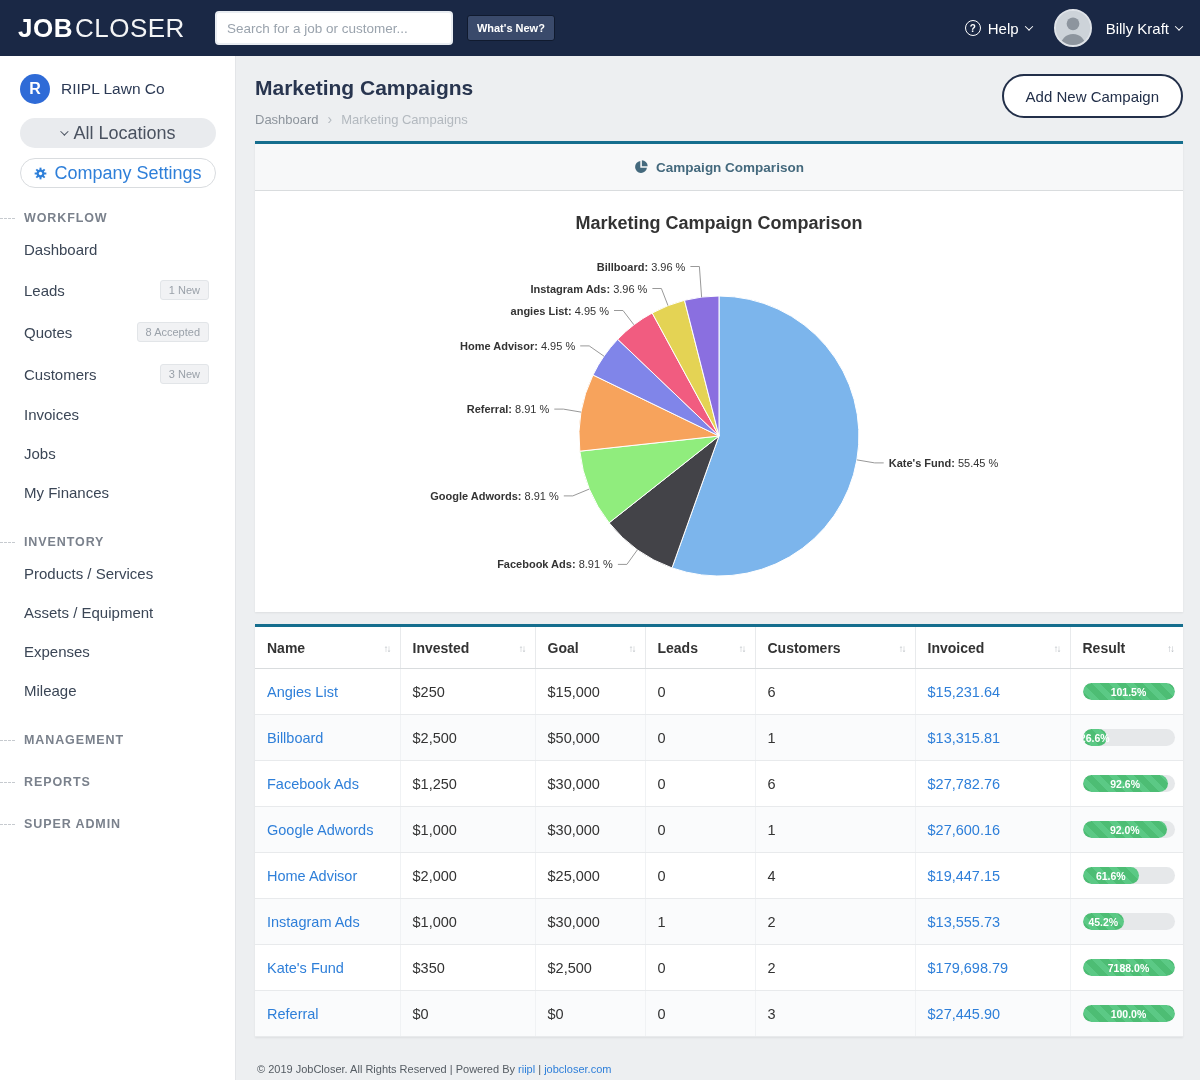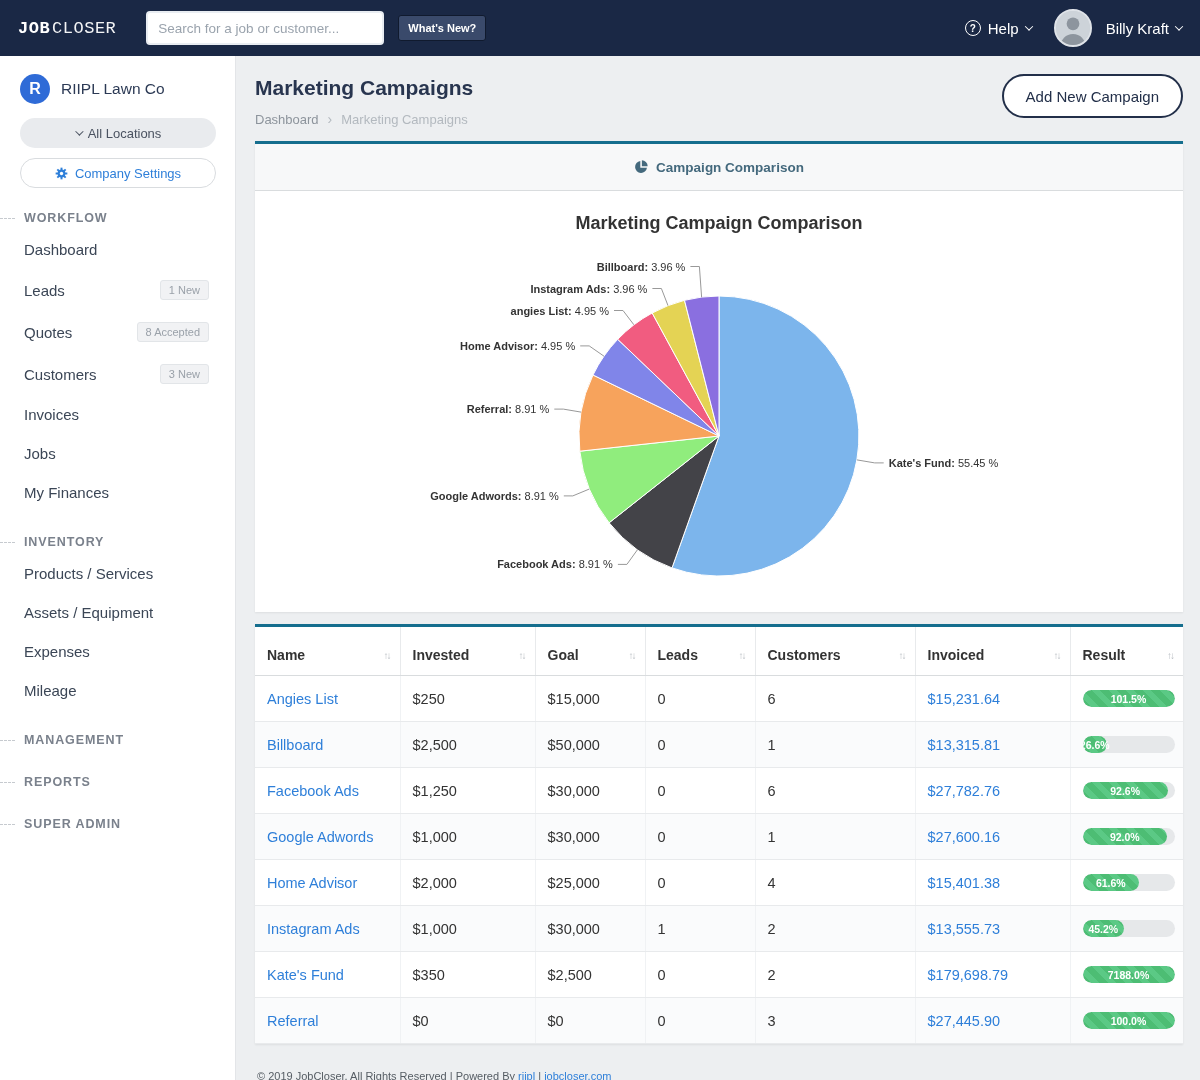--- a/index.html
+++ b/index.html
@@ -1,42 +1,42 @@
 <!DOCTYPE html>
 <html><head>
 <meta charset="utf-8">
 <style>
   * { margin:0; padding:0; box-sizing:border-box; }
   html,body { width:1200px; height:1080px; overflow:hidden; }
   body { font-family:"Liberation Sans","DejaVu Sans",sans-serif; background:#edeff1; color:#333; }
 
   
   .topbar { height:56px; background:#1a2845; display:flex; align-items:center; padding:0 18px; gap:14px; }
-  .logo { font-size:17px; color:#fff; letter-spacing:.5px; white-space:nowrap; cursor:pointer;font-family:Liberation Mono, monospace; }
+  .logo { font-size:26px; color:#fff; letter-spacing:.5px; white-space:nowrap; cursor:pointer; }
   .logo-bold { font-weight:800; }
   .logo-light { font-weight:300; margin-left:2px; opacity:.95; }
   .search { width:238px; height:34px; border-radius:4px; border:2px solid #e9edf2; padding:0 10px; font-size:13.5px; color:#333; background:#fff; margin-left:16px; font-family:inherit; }
   .search::placeholder { color:#9aa3ad; }
   .whats-new { background:#3a4a6b; border:1px solid #101a2e; color:#fff; font-size:11px; font-weight:bold; padding:6px 9px; border-radius:3px; cursor:pointer; font-family:inherit; }
   .spacer { flex:1; }
   .help, .user { color:#fff; font-size:15px; display:flex; align-items:center; gap:7px; cursor:pointer; }
   .help-q { width:16px; height:16px; border:1px solid #fff; border-radius:50%; font-size:10px; display:inline-flex; align-items:center; justify-content:center; font-weight:bold; }
   .chev { display:inline-block; width:6px; height:6px; border-right:1.5px solid currentColor; border-bottom:1.5px solid currentColor; transform:rotate(45deg) translate(-1px,-1px); }
   .avatar { width:38px; height:38px; border-radius:50%; overflow:hidden; background:#cdd3d9; border:2px solid #dfe3e8; flex:0 0 auto; cursor:pointer; margin-left:8px; }
 
   
   .app { display:flex; height:1024px; }
   .sidebar { width:236px; background:#fff; border-right:1px solid #e3e5e8; flex:0 0 auto; }
   .main { flex:1; padding:16px 17px 0 19px; overflow:hidden; }
 
   
   .company { padding:18px 16px 12px 20px; display:flex; gap:11px; align-items:center; }
   .company-logo { width:30px; height:30px; border-radius:50%; background:#2f6bd7; color:#fff; font-weight:bold; font-size:16px; display:inline-flex; align-items:center; justify-content:center; flex:0 0 auto; }
   .company-name { font-size:15.5px; color:#2c3a55; font-weight:500; }
-  .pill-btn { display:flex; align-items:center; justify-content:center; gap:7px; margin:2px 20px 10px; width:196px; height:30px; border-radius:15px; font-size:13px; cursor:pointer; font-family:inherit; }
+  .pill-btn { display:flex; align-items:center; justify-content:center; gap:7px; margin:2px 20px 10px; width:196px; height:30px; border-radius:15px; font-size:18px; cursor:pointer; font-family:inherit; }
   .locations { background:#e9ebee; border:none; color:#4a5260; }
   .settings { background:#fff; border:1px solid #d9dcdf; color:#2e7fd9; margin-bottom:14px; }
   .chev-down-sm { width:6px; height:6px; border-right:1.5px solid currentColor; border-bottom:1.5px solid currentColor; transform:rotate(45deg) translateY(-2px); display:inline-block; }
   .nav-section-title { position:relative; margin-top:16px; padding:7px 16px 5px 24px; font-size:12.5px; font-weight:700; color:#7a818c; letter-spacing:.9px; cursor:pointer; }
   .nav-section-title::before { content:""; position:absolute; left:0; top:55%; width:15px; border-top:1px dashed #c6cacf; }
   .nav-item { padding:11px 26px 11px 24px; font-size:15px; color:#3b4656; display:flex; align-items:center; cursor:pointer; }
   .nav-badge { margin-left:auto; background:#f1f2f4; border:1px solid #e2e5e8; border-radius:3px; font-size:11px; color:#9aa1a9; padding:3px 8px; white-space:nowrap; }
 
   
   .page-head { display:flex; justify-content:space-between; align-items:flex-start; margin-bottom:14px; }
@@ -56,21 +56,21 @@
 
   
   .chart-area { padding:12px 0 10px; }
   .chart-title { text-align:center; font-size:18px; color:#333; font-weight:600; margin:10px 8px 0; }
   #pie-svg { display:block; margin:0 auto; }
   #pie-svg text { font-family:"Liberation Sans","DejaVu Sans",sans-serif; font-size:11px; fill:#333; }
   #pie-svg .pie-label-name { font-weight:bold; }
 
   
   table { width:100%; border-collapse:collapse; table-layout:fixed; }
-  th { text-align:left; font-size:14px; font-weight:700; color:#333; padding:20px 10px 12px 12px; border-bottom:1px solid #d9dcde; border-right:1px solid #e8eaec; cursor:pointer; }
+  th { text-align:left; font-size:14px; font-weight:700; color:#333; padding:13px 10px 12px 12px; border-bottom:1px solid #d9dcde; border-right:1px solid #e8eaec; cursor:pointer; }
   th:last-child { border-right:none; }
   .th-inner { display:flex; justify-content:space-between; align-items:center; gap:4px; }
   .sort-icon { font-size:10px; color:#b7bcc1; letter-spacing:-2px; font-weight:400; white-space:nowrap; }
   td { font-size:14.5px; color:#333; padding:14px 12px; border-bottom:1px solid #e8eaec; border-right:1px solid #f0f2f4; }
   td:last-child { border-right:none; }
   tbody tr:nth-child(even) td { background:#fafbfc; }
   .cell-link { color:#2e7fd9; text-decoration:none; cursor:pointer; }
   .bar-track { position:relative; width:92px; height:17px; background:#e6e8ea; border-radius:9px; overflow:hidden; }
   .bar-fill { position:absolute; left:0; top:0; bottom:0; border-radius:9px; display:flex; align-items:center; justify-content:center;
     background:repeating-linear-gradient(45deg,#4dbd74,#4dbd74 6px,#5bc985 6px,#5bc985 12px); }
@@ -348,21 +348,21 @@
                   </div>
                 </div>
               </td>
             </tr>
             <tr>
               <td><a class="cell-link">Home Advisor</a></td>
               <td>$2,000</td>
               <td>$25,000</td>
               <td>0</td>
               <td>4</td>
-              <td><a class="cell-link">$15,401.38</a></td>
+              <td><a class="cell-link">$19,447.15</a></td>
               <td>
                 <div class="bar-track">
                   <div class="bar-fill" style="width: 61.6%;">
                     <span class="bar-label">61.6%</span>
                   </div>
                 </div>
               </td>
             </tr>
             <tr>
               <td><a class="cell-link">Instagram Ads</a></td>

